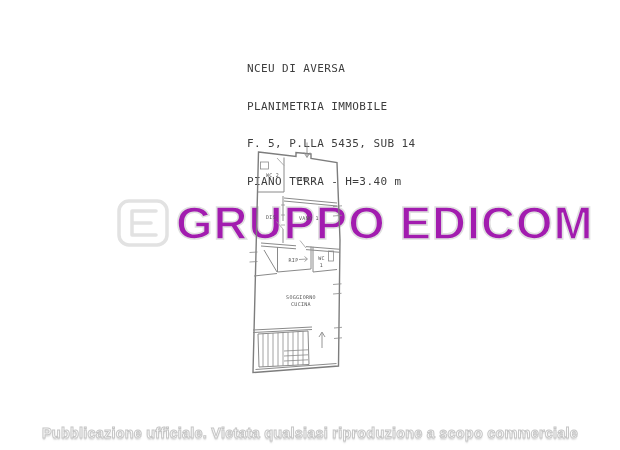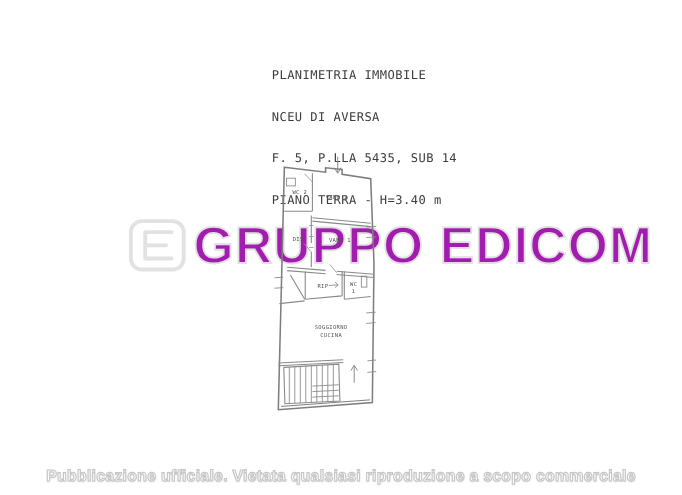--- a/index.html
+++ b/index.html
@@ -28,22 +28,22 @@
     text-align:center;line-height:30px;font-size:14.5px;font-weight:700;
     letter-spacing:0.2px;color:#fcfcfc;-webkit-text-stroke:1px #c6c6c6;
     text-shadow:0 1.5px 1.5px rgba(150,150,150,0.35);white-space:nowrap;}
 </style>
 </head>
 <body>
 
 <div id="page">
 
   <div class="title-block">
+    <div>NCEU DI AVERSA</div>
     <div>PLANIMETRIA IMMOBILE</div>
-    <div>NCEU DI AVERSA</div>
     <div>F. 5, P.LLA 5435, SUB 14</div>
     <div>PIANO TERRA - H=3.40 m</div>
   </div>
 
   <svg class="wm-logo" width="54" height="52" viewBox="0 0 54 52">
     <g fill="none" stroke="#e2e2e2" stroke-width="3.5" stroke-linecap="round" stroke-linejoin="round">
       <rect x="3" y="3" width="48" height="44" rx="10"></rect>
       <path d="M40,13 L16,13 L16,37 L40,37 M16,25 L35,25"></path>
     </g>
   </svg>

